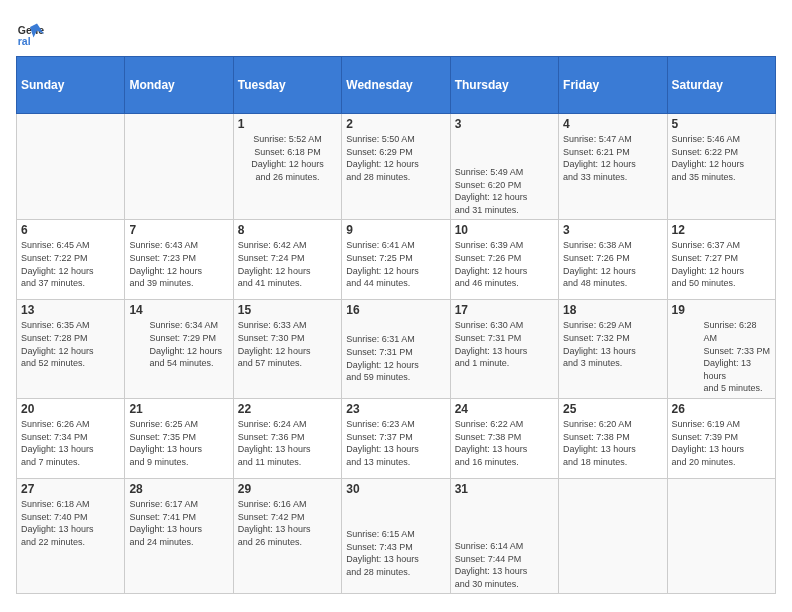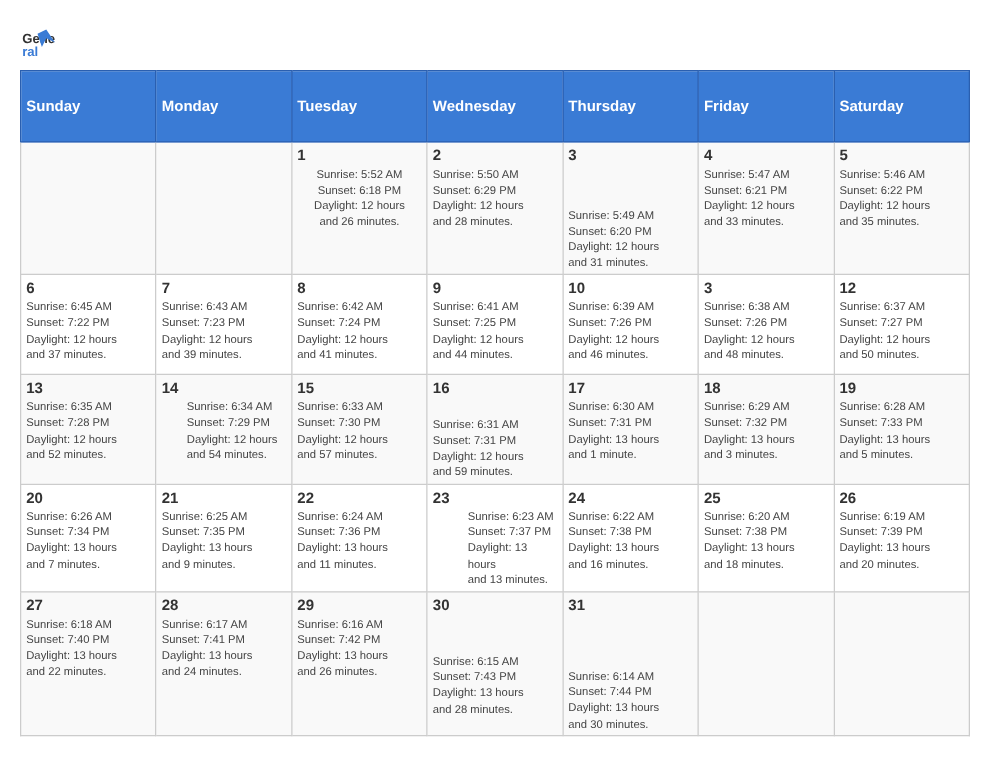--- a/index.html
+++ b/index.html
@@ -250,21 +250,21 @@
         </td>
         <td>
           <span class="day-number">18</span>
           <div class="cell-content" style="white-space: pre-line;">Sunrise: 6:29 AM
 Sunset: 7:32 PM
 Daylight: 13 hours
 and 3 minutes.</div>
         </td>
         <td>
           <span class="day-number">19</span>
-          <div class="cell-content" style="white-space: pre-line;">Sunrise: 6:28 AM
+          <div class="cell-content" style="white-space: pre-line; margin-left: 32px;">Sunrise: 6:28 AM
 Sunset: 7:33 PM
 Daylight: 13 hours
 and 5 minutes.</div>
         </td>
       </tr>
       <tr>
         <td>
           <span class="day-number">20</span>
           <div class="cell-content" style="white-space: pre-line;">Sunrise: 6:26 AM
 Sunset: 7:34 PM
@@ -280,21 +280,21 @@
         </td>
         <td>
           <span class="day-number">22</span>
           <div class="cell-content" style="white-space: pre-line;">Sunrise: 6:24 AM
 Sunset: 7:36 PM
 Daylight: 13 hours
 and 11 minutes.</div>
         </td>
         <td>
           <span class="day-number">23</span>
-          <div class="cell-content" style="white-space: pre-line; margin-left: 28px;">Sunrise: 6:23 AM
+          <div class="cell-content" style="white-space: pre-line;">Sunrise: 6:23 AM
 Sunset: 7:37 PM
 Daylight: 13 hours
 and 13 minutes.</div>
         </td>
         <td>
           <span class="day-number">24</span>
           <div class="cell-content" style="white-space: pre-line;">Sunrise: 6:22 AM
 Sunset: 7:38 PM
 Daylight: 13 hours
 and 16 minutes.</div>

